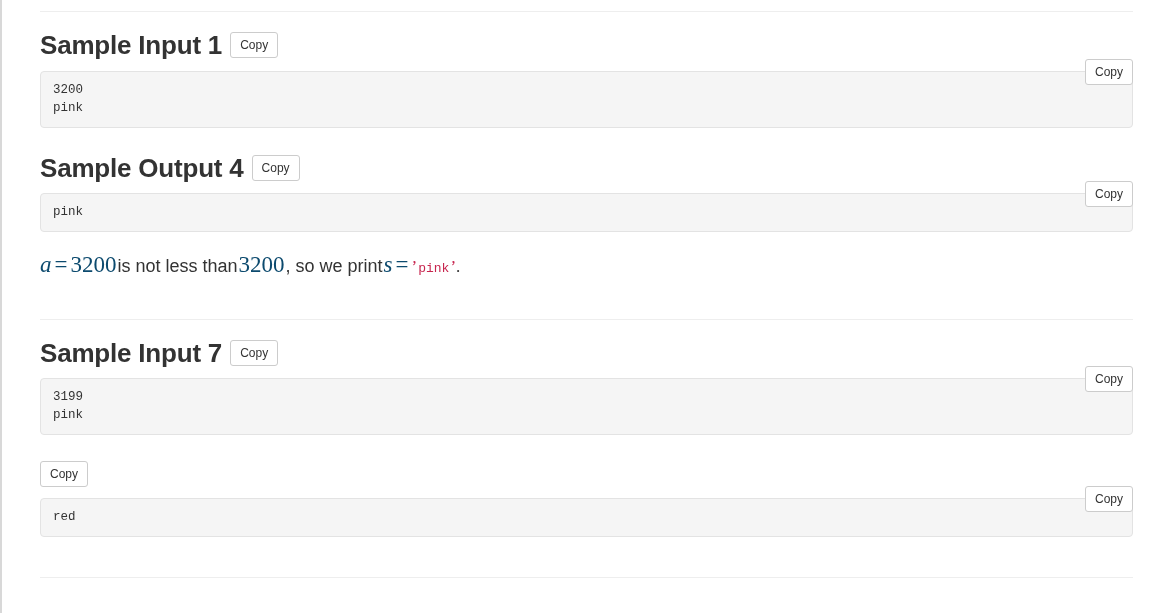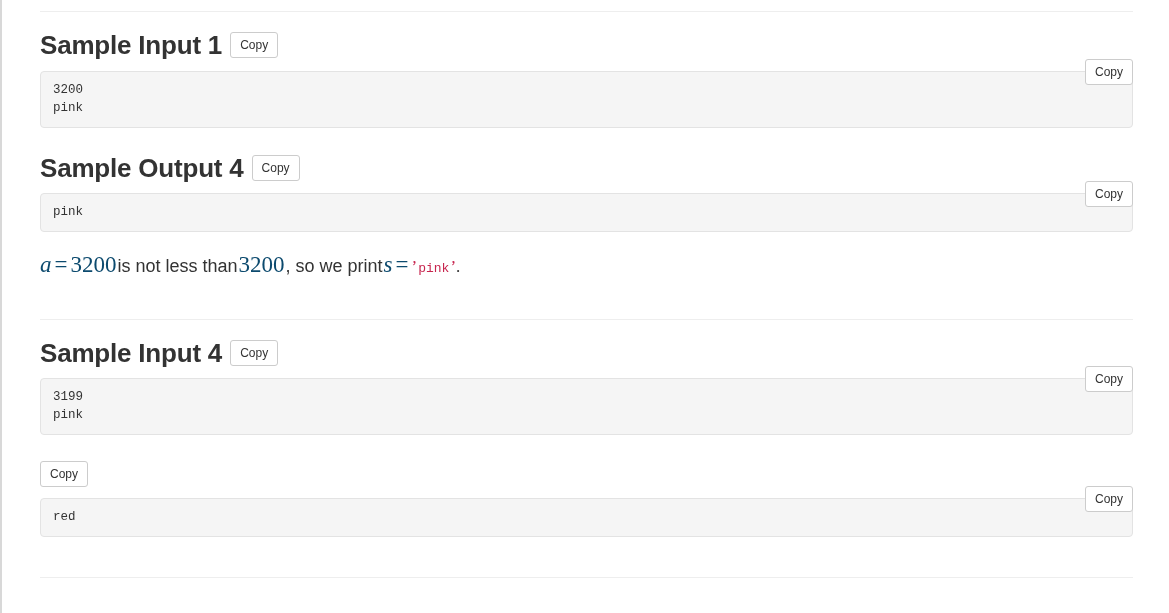--- a/index.html
+++ b/index.html
@@ -189,21 +189,21 @@
       <button class="btn-copy-inline">Copy</button>
       <pre class="code-block">pink</pre>
     </div>
     <p class="explain"><span class="math"><span class="mvar">a</span><span class="mrel">=</span><span class="mnum">3200</span></span><span class="mtext">is not less than</span><span class="math"><span class="mnum">3200</span></span><span class="mtext">, so we print</span><span class="math"><span class="mvar">s</span><span class="mrel">=</span></span><span class="mquote">’</span><span class="mcode">pink</span><span class="mquote">’</span><span class="mperiod">.</span></p>
   </div>
 
   <hr class="section-divider" style="margin-top:40px;">
 
   <div class="section" style="padding-top:19px;">
     <div class="heading-row">
-      <h3 class="heading">Sample Input 4</h3>
+      <h3 class="heading">Sample Input 7</h3>
       <button class="btn-copy">Copy</button>
     </div>
     <div class="pre-wrap">
       <button class="btn-copy-inline">Copy</button>
       <pre class="code-block">3199
 pink</pre>
     </div>
   </div>
 
   <div class="section" style="padding-top:26px;">

